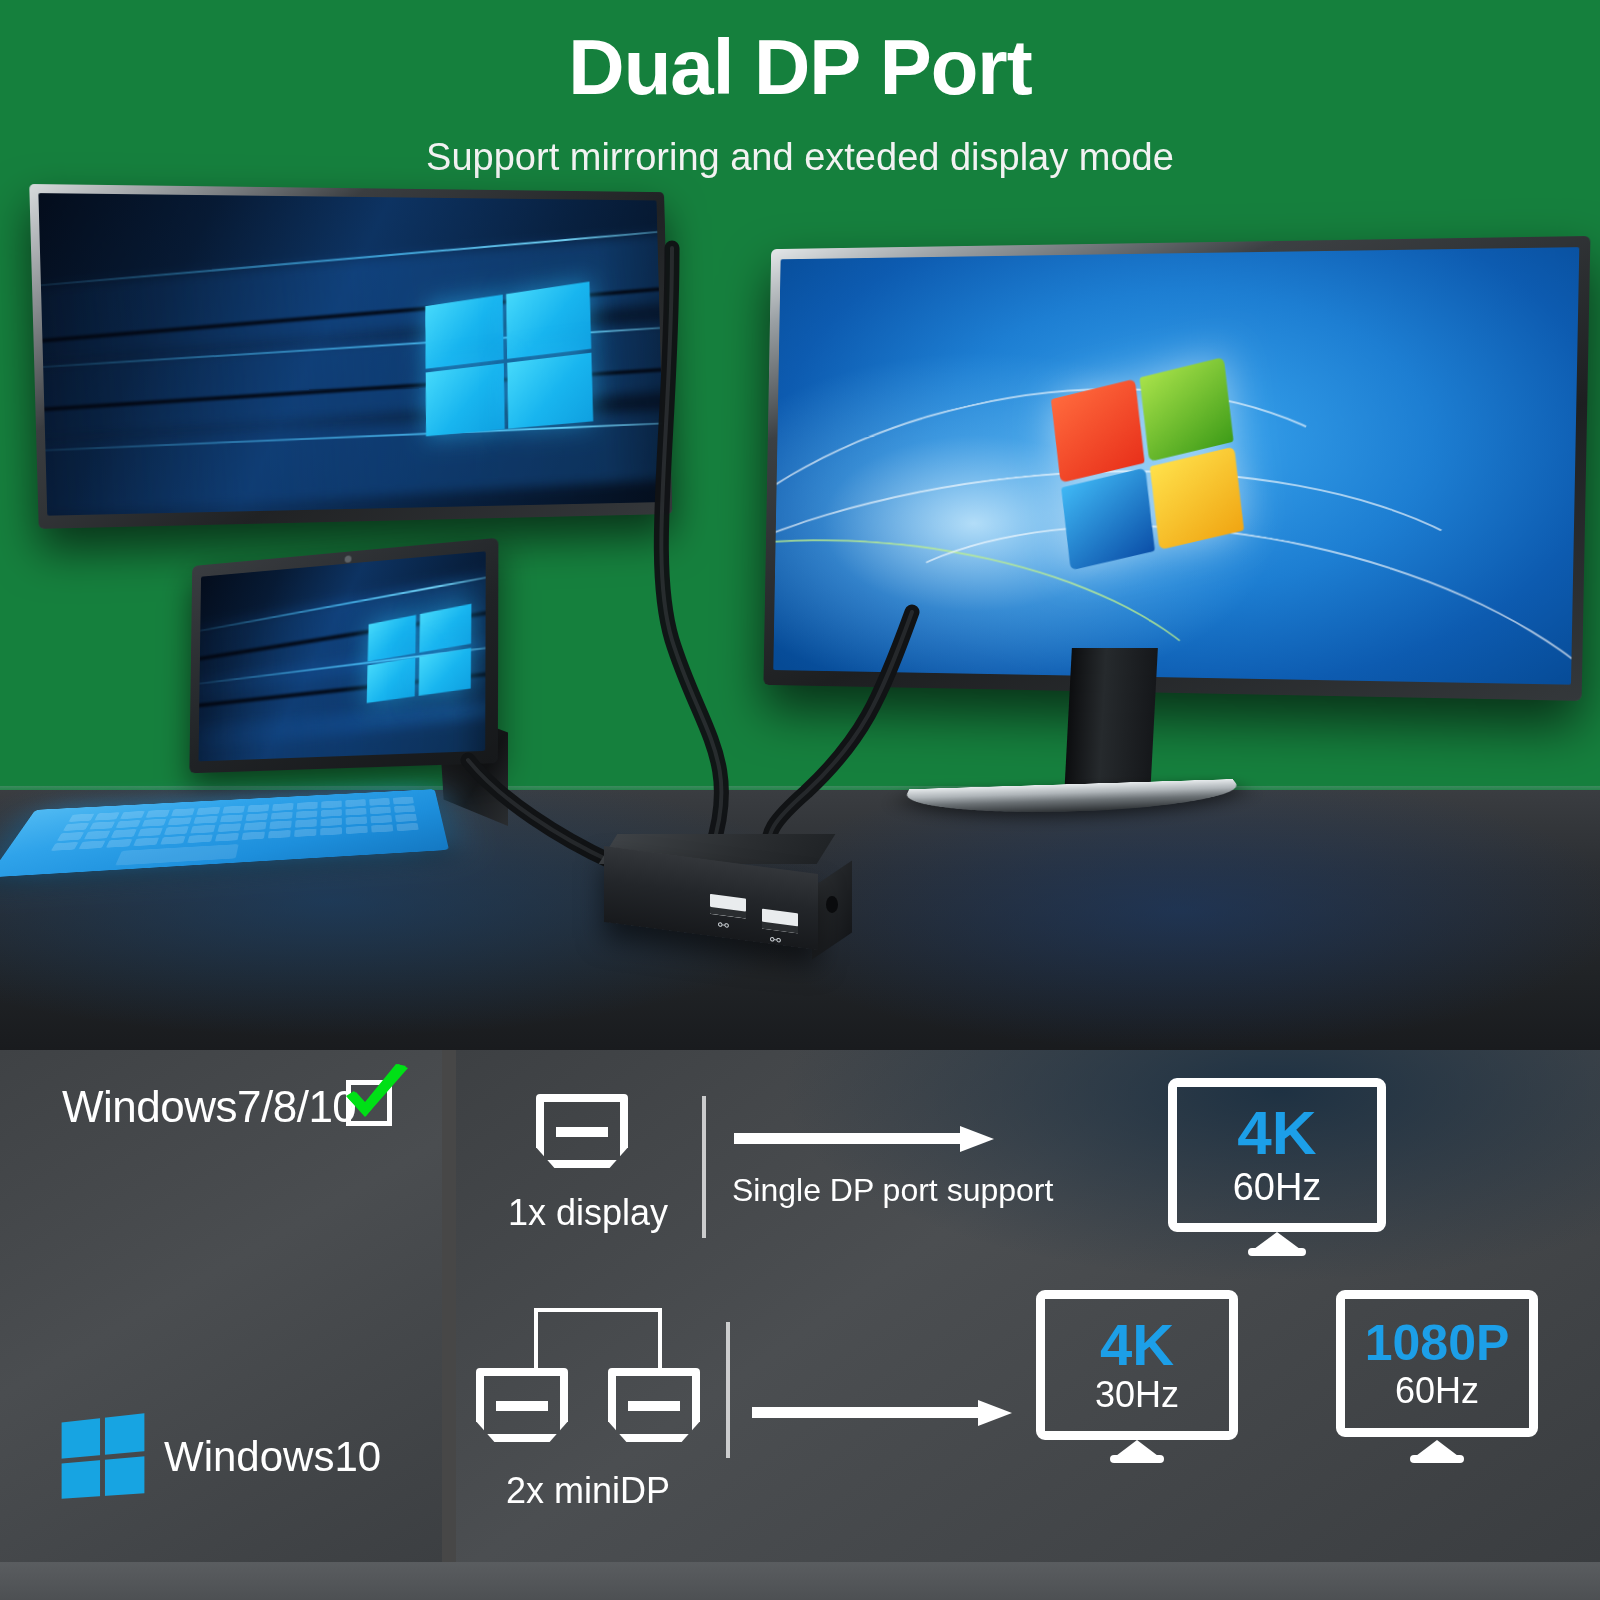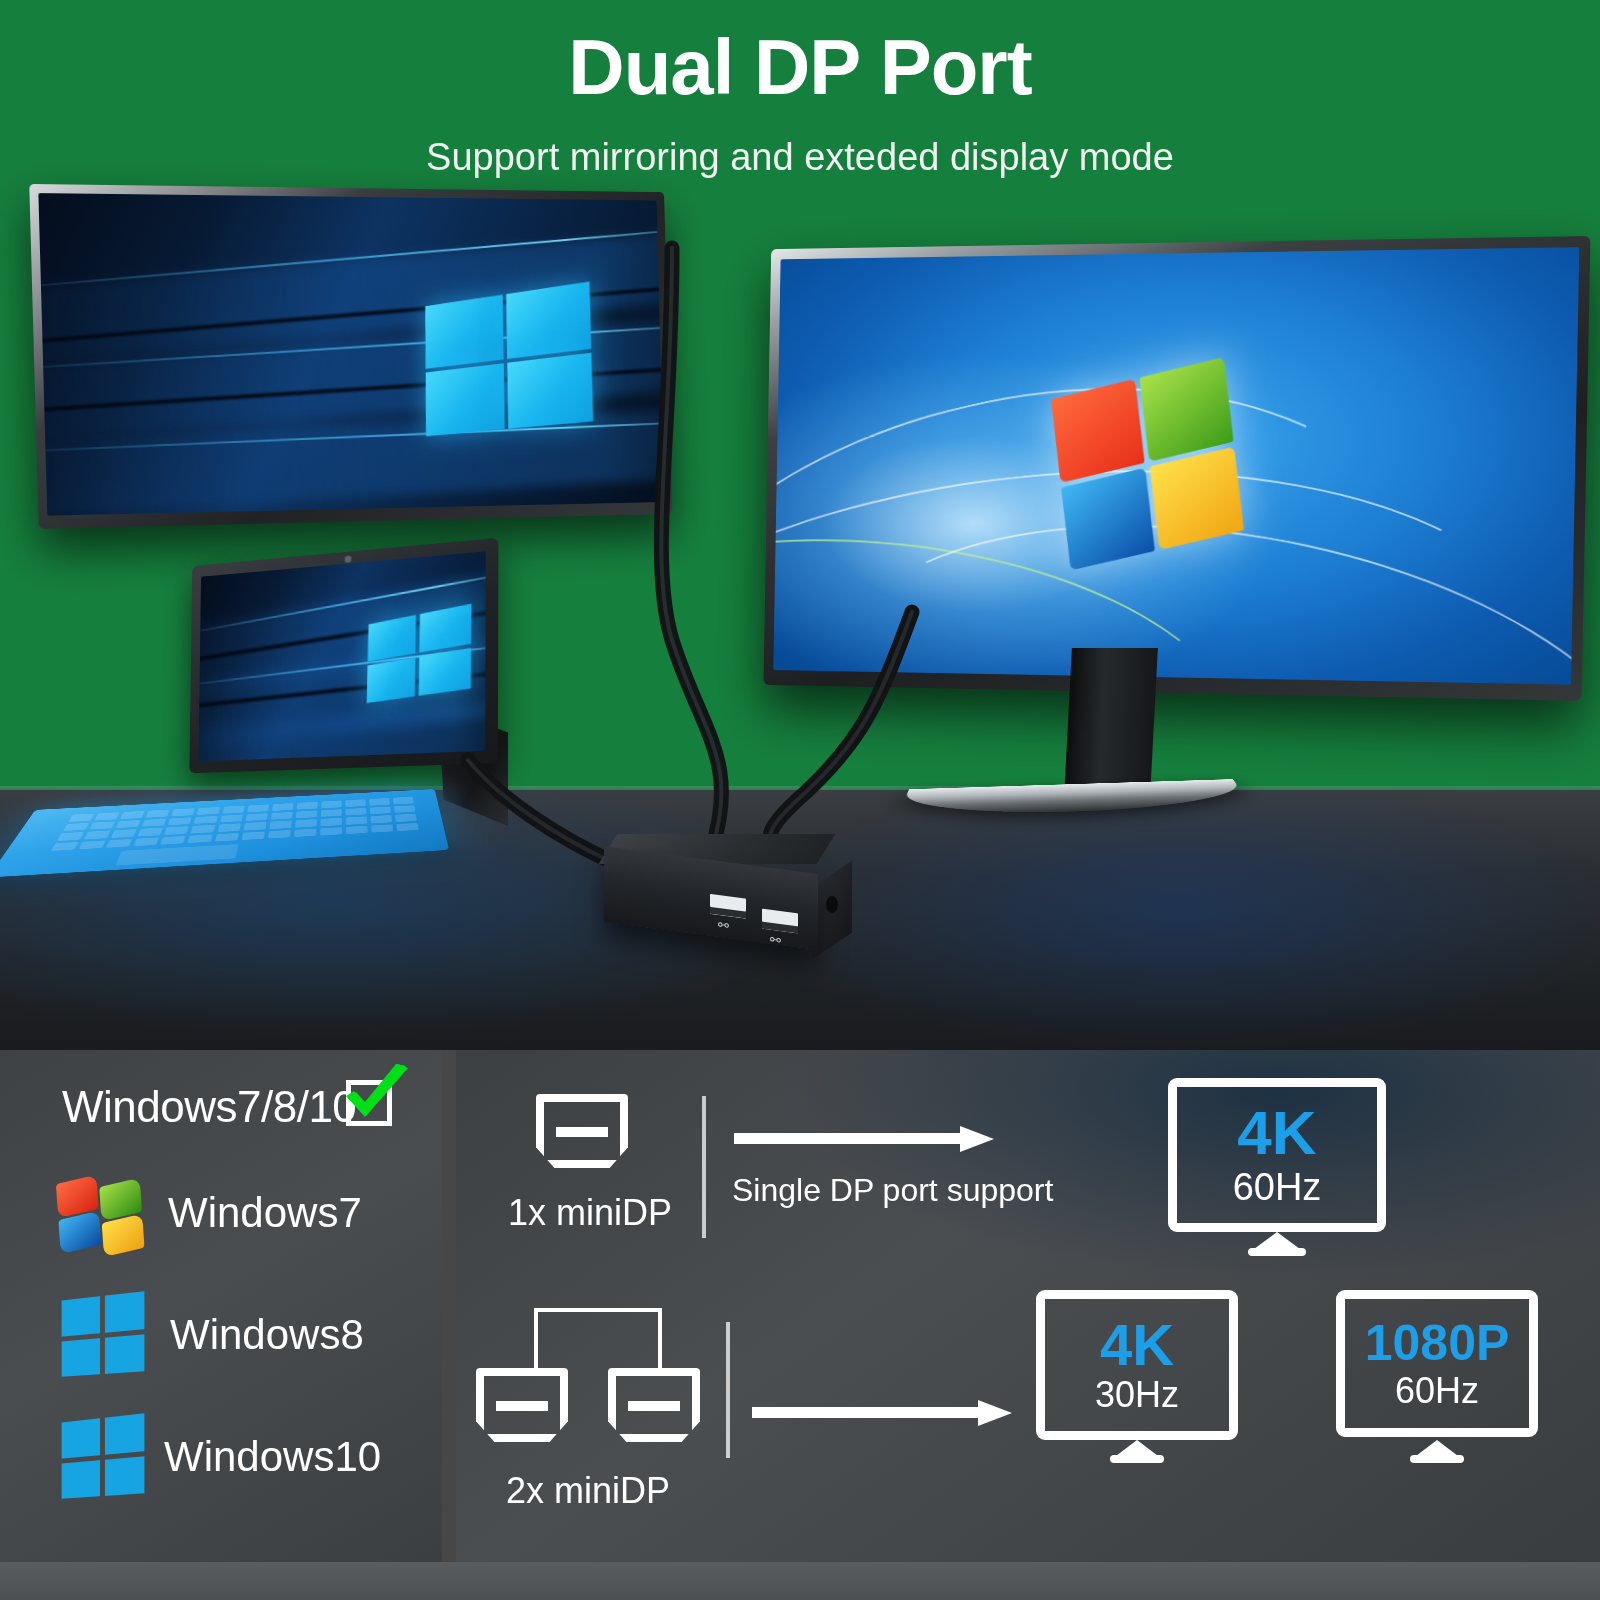--- a/index.html
+++ b/index.html
@@ -458,59 +458,41 @@
 <div id="bottom">
 
   <div id="panel-os">
     <div class="os-head">Windows7/8/10</div>
     <div class="chk-box"></div>
     <svg class="chk-tick" viewBox="0 0 72 62">
       <path d="M8,34 L26,52 L66,2 L56,0 L25,38 L16,28 Z" fill="#00e016"></path>
       <path d="M6,32 L25,53 L68,4 L58,0 L24,40 L14,27 Z" fill="#00e016"></path>
     </svg>
 
-    <div class="os-row" style="left:56px; top:126px; gap:26px;">
-      <div class="flag7">
-          <i class="r"></i>
-          <i class="g"></i>
-          <i class="b"></i>
-          <i class="y"></i>
-        </div>
-      <div class="lbl">Windows7</div>
-    </div>
-
-    <div class="os-row" style="left:60px; top:246px; gap:26px;">
-      <div class="flag8">
-          <i></i>
-          <i></i>
-          <i></i>
-          <i></i>
-        </div>
-      <div class="lbl">Windows8</div>
-    </div>
+
 
     <div class="os-row" style="left:60px; top:368px; gap:20px;">
       <div class="flag8">
           <i></i>
           <i></i>
           <i></i>
           <i></i>
         </div>
       <div class="lbl">Windows10</div>
     </div>
   </div>
 
   <div id="panel-diagram">
 
     <div class="dp-icon" style="left:80px; top:44px;">
       <div class="dp-port">
           <span></span>
         </div>
     </div>
-    <div class="dp-cap" style="left:52px; top:142px;">1x miniDP</div>
+    <div class="dp-cap" style="left:52px; top:142px;">1x display</div>
     <div class="vdiv" style="left:246px; top:46px; height:142px;"></div>
     <div class="arrow" style="left:278px; top:76px; width:260px;">
       <div class="shaft" style="width:228px;"></div>
       <div class="head" style="left:226px;"></div>
     </div>
     <div class="arrow-lbl" style="left:276px; top:122px;">Single DP port support</div>
 
     <div class="resmon" style="left:712px; top:28px;">
       <div class="frame" style="width:218px; height:154px;">
         <div class="big" style="font-size:62px;">4K</div>

